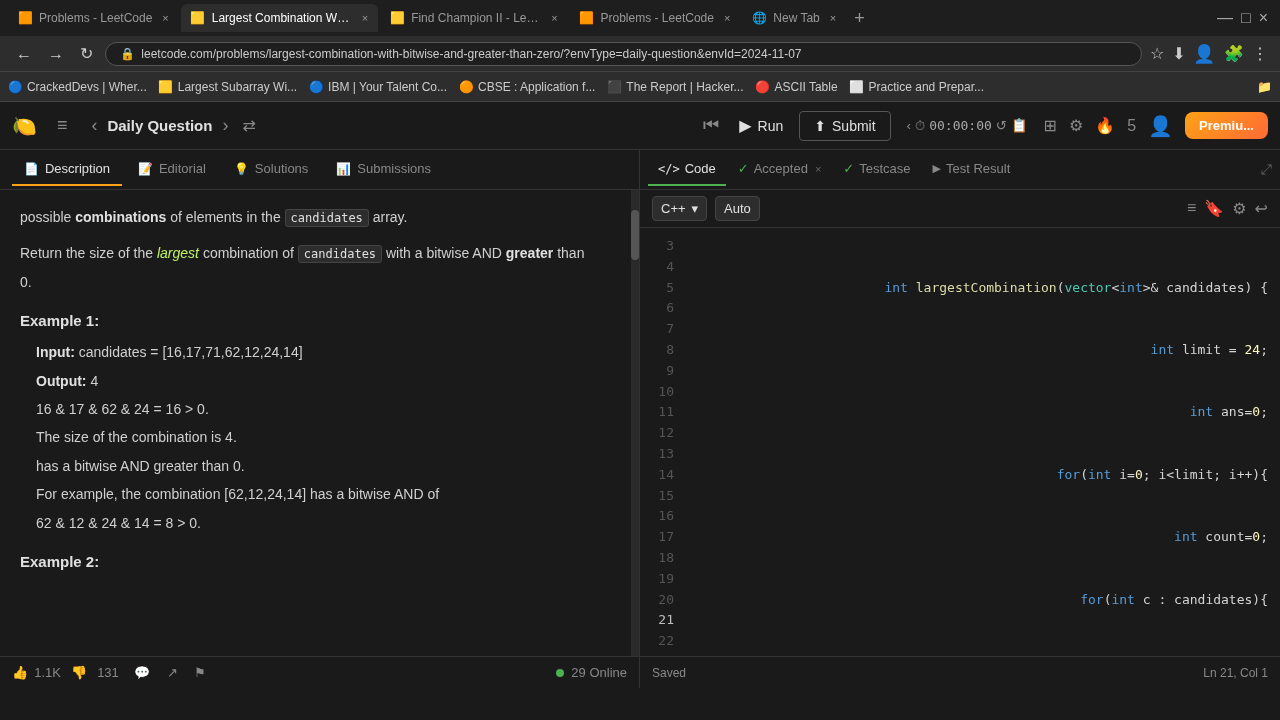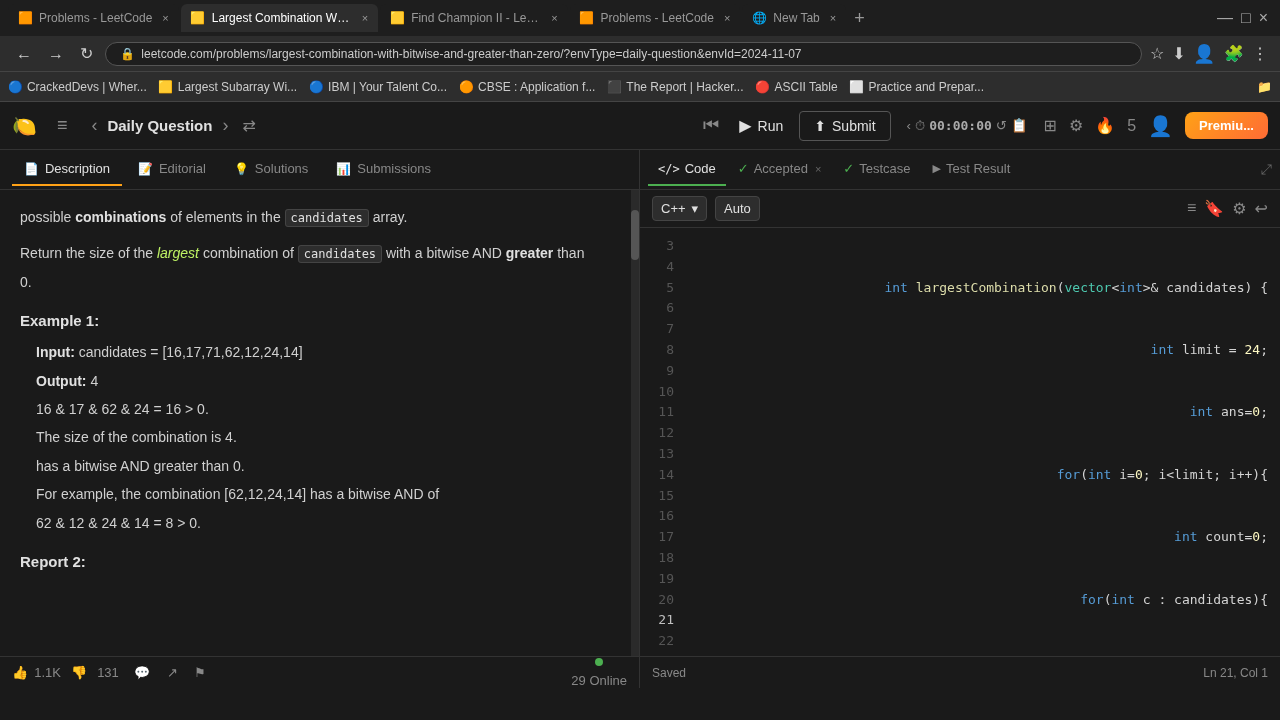--- a/index.html
+++ b/index.html
@@ -195,21 +195,21 @@
     </button>
     <button class="submit-btn">
       <span style="font-size:14px;">⬆</span>
       <span>Submit</span>
     </button>
   </div>
 
   <div style="display:flex;align-items:center;gap:4px;color:#888;">
     <button style="background:none;border:none;color:#888;cursor:pointer;">‹</button>
     <span>⏱</span>
-    <span style="font-size:13px;font-family:monospace;color:#aaa;font-weight:bold;">00:00:00</span>
+    <span style="font-size:13px;font-family:monospace;color:#aaa;">00:00:00</span>
     <button style="background:none;border:none;color:#888;cursor:pointer;">↺</button>
     <button style="background:none;border:none;color:#888;cursor:pointer;">📋</button>
   </div>
 
   <div style="display:flex;align-items:center;gap:12px;color:#888;font-size:16px;">
     <span style="cursor:pointer;">⊞</span>
     <span style="cursor:pointer;">⚙</span>
     <span>🔥</span>
     <span>5</span>
     <span style="cursor:pointer;font-size:20px;">👤</span>
@@ -267,41 +267,41 @@
             </p>
             <p class="problem-line">16 &amp; 17 &amp; 62 &amp; 24 = 16 &gt; 0.</p>
             <p class="problem-line">The size of the combination is 4.</p>
             <p class="problem-line">has a bitwise AND greater than 0.</p>
             <p class="problem-line">For example, the combination [62,12,24,14] has a bitwise AND of</p>
             <p class="problem-line">62 &amp; 12 &amp; 24 &amp; 14 = 8 &gt; 0.</p>
           </div>
         </div>
 
         <div style="margin-top:12px;">
-          <p class="example-title">Report 2:</p>
+          <p class="example-title">Example 2:</p>
 
         </div>
       </div>
 
       <div style="width:8px;background:#2a2a2a;display:flex;flex-direction:column;">
         <div style="width:8px;height:50px;background:#555;border-radius:4px;margin-top:20px;"></div>
       </div>
     </div>
 
     <div class="bottom-bar-left">
       <div class="vote-section">
         <span style="cursor:pointer;">👍</span>
         <span>1.1K</span>
         <span style="cursor:pointer; margin-left:4px;">👎</span>
         <span style="margin-left:4px;">131</span>
       </div>
       <span style="cursor:pointer;">💬</span>
       <span style="cursor:pointer;">↗</span>
       <span style="cursor:pointer;">⚑</span>
-      <div style="margin-left:auto; display:flex; align-items:center; gap:7px;flex-direction:column;">
+      <div style="margin-left:auto; display:flex; align-items:center; gap:7px;">
         <span class="online-dot"></span>
         <span>29 Online</span>
       </div>
     </div>
   </div>
 
   <div class="right-panel">
 
     <div class="right-tabs">
       <div class="right-tab active">

